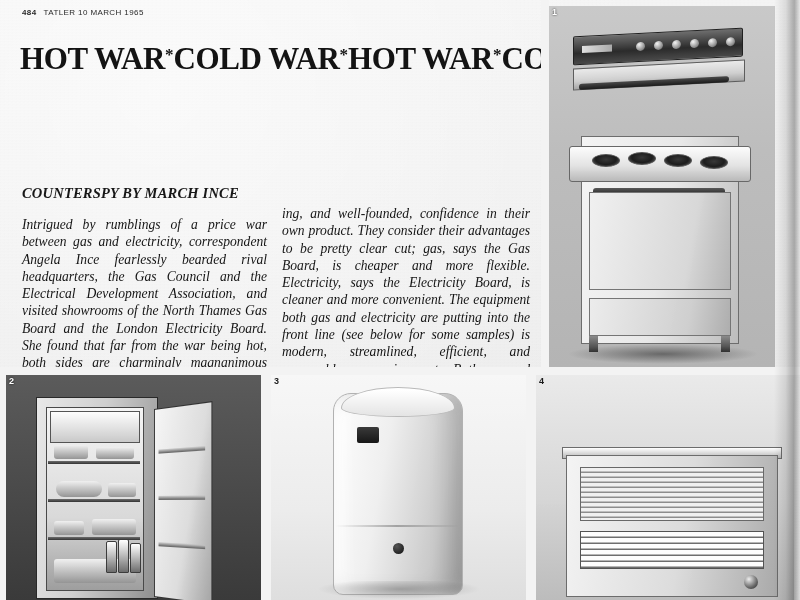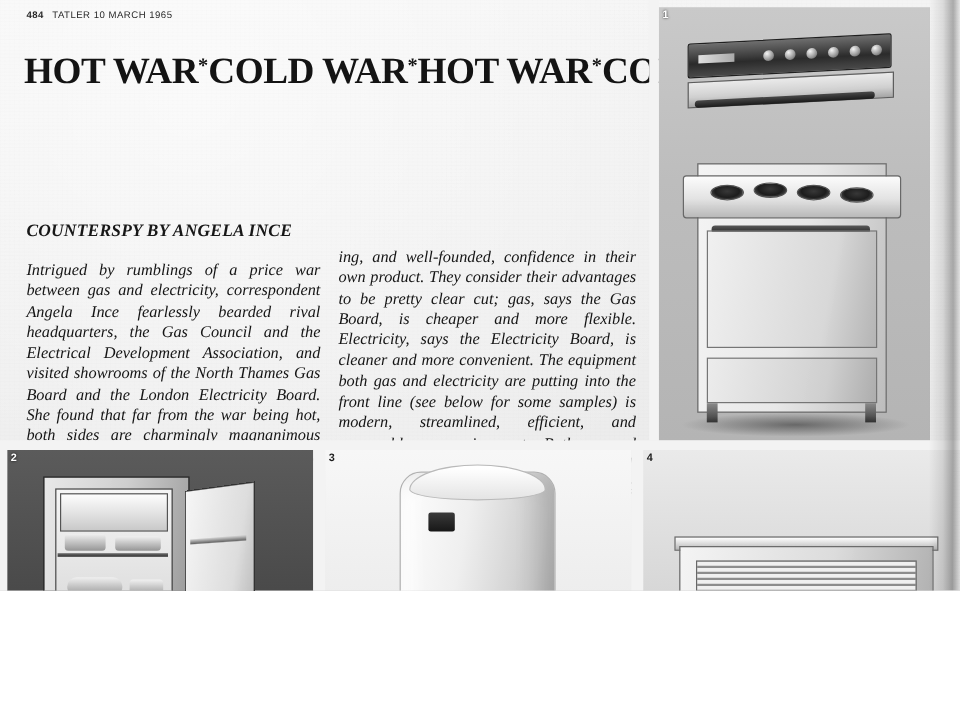--- a/index.html
+++ b/index.html
@@ -3,21 +3,21 @@
 <meta charset="utf-8">
 <style>
   html, body {
     margin: 0;
     padding: 0;
     background: #ffffff;
   }
   #page {
     position: relative;
     width: 800px;
-    height: 492px;
+    height: 600px;
     overflow: hidden;
     background: #fde047;
     font-family: "Liberation Serif", serif;
     filter: grayscale(100%) contrast(102%);
   }
   
   #paper {
     position: absolute;
     inset: 0;
     background:
@@ -319,21 +319,21 @@
   <div id="paper"></div>
 
   <div class="folio">
     <span class="pageno">484</span><span>TATLER 10 MARCH 1965</span>
   </div>
 
   <h1 class="headline">
     <span>HOT WAR</span><span class="star">*</span><span>COLD WAR</span><span class="star">*</span><span>HOT WAR</span><span class="star">*</span><span>COLD WAR</span>
   </h1>
 
-  <div class="byline">COUNTERSPY BY ANGELA INCE</div>
+  <div class="byline">COUNTERSPY BY MARCH INCE</div>
 
   <div class="col" id="col1">Intrigued by rumblings of a price war between gas and electricity, correspondent Angela Ince fearlessly bearded rival headquarters, the Gas Council and the Electrical Development Association, and visited showrooms of the North Thames Gas Board and the London Electricity Board. She found that far from the war being hot, both sides are charmingly magnanimous about each other; hardly surprising, since they both have bound-</div>
   <div class="col" id="col2">ing, and well-founded, confidence in their own product. They consider their advantages to be pretty clear cut; gas, says the Gas Board, is cheaper and more flexible. Electricity, says the Electricity Board, is cleaner and more convenient. The equipment both gas and electricity are putting into the front line (see below for some samples) is modern, streamlined, efficient, and reasonable on running costs. Both gas and electricity have a high safety record, considering their potential and considering the extreme casualness</div>
 
   <div class="photo" id="photo1">
     <div class="cooker-wrap">
       <div class="cooker-backpanel">
         <div class="cooker-brand"></div>
         <div class="cooker-knob" style="left:62px"></div>
         <div class="cooker-knob" style="left:80px"></div>

